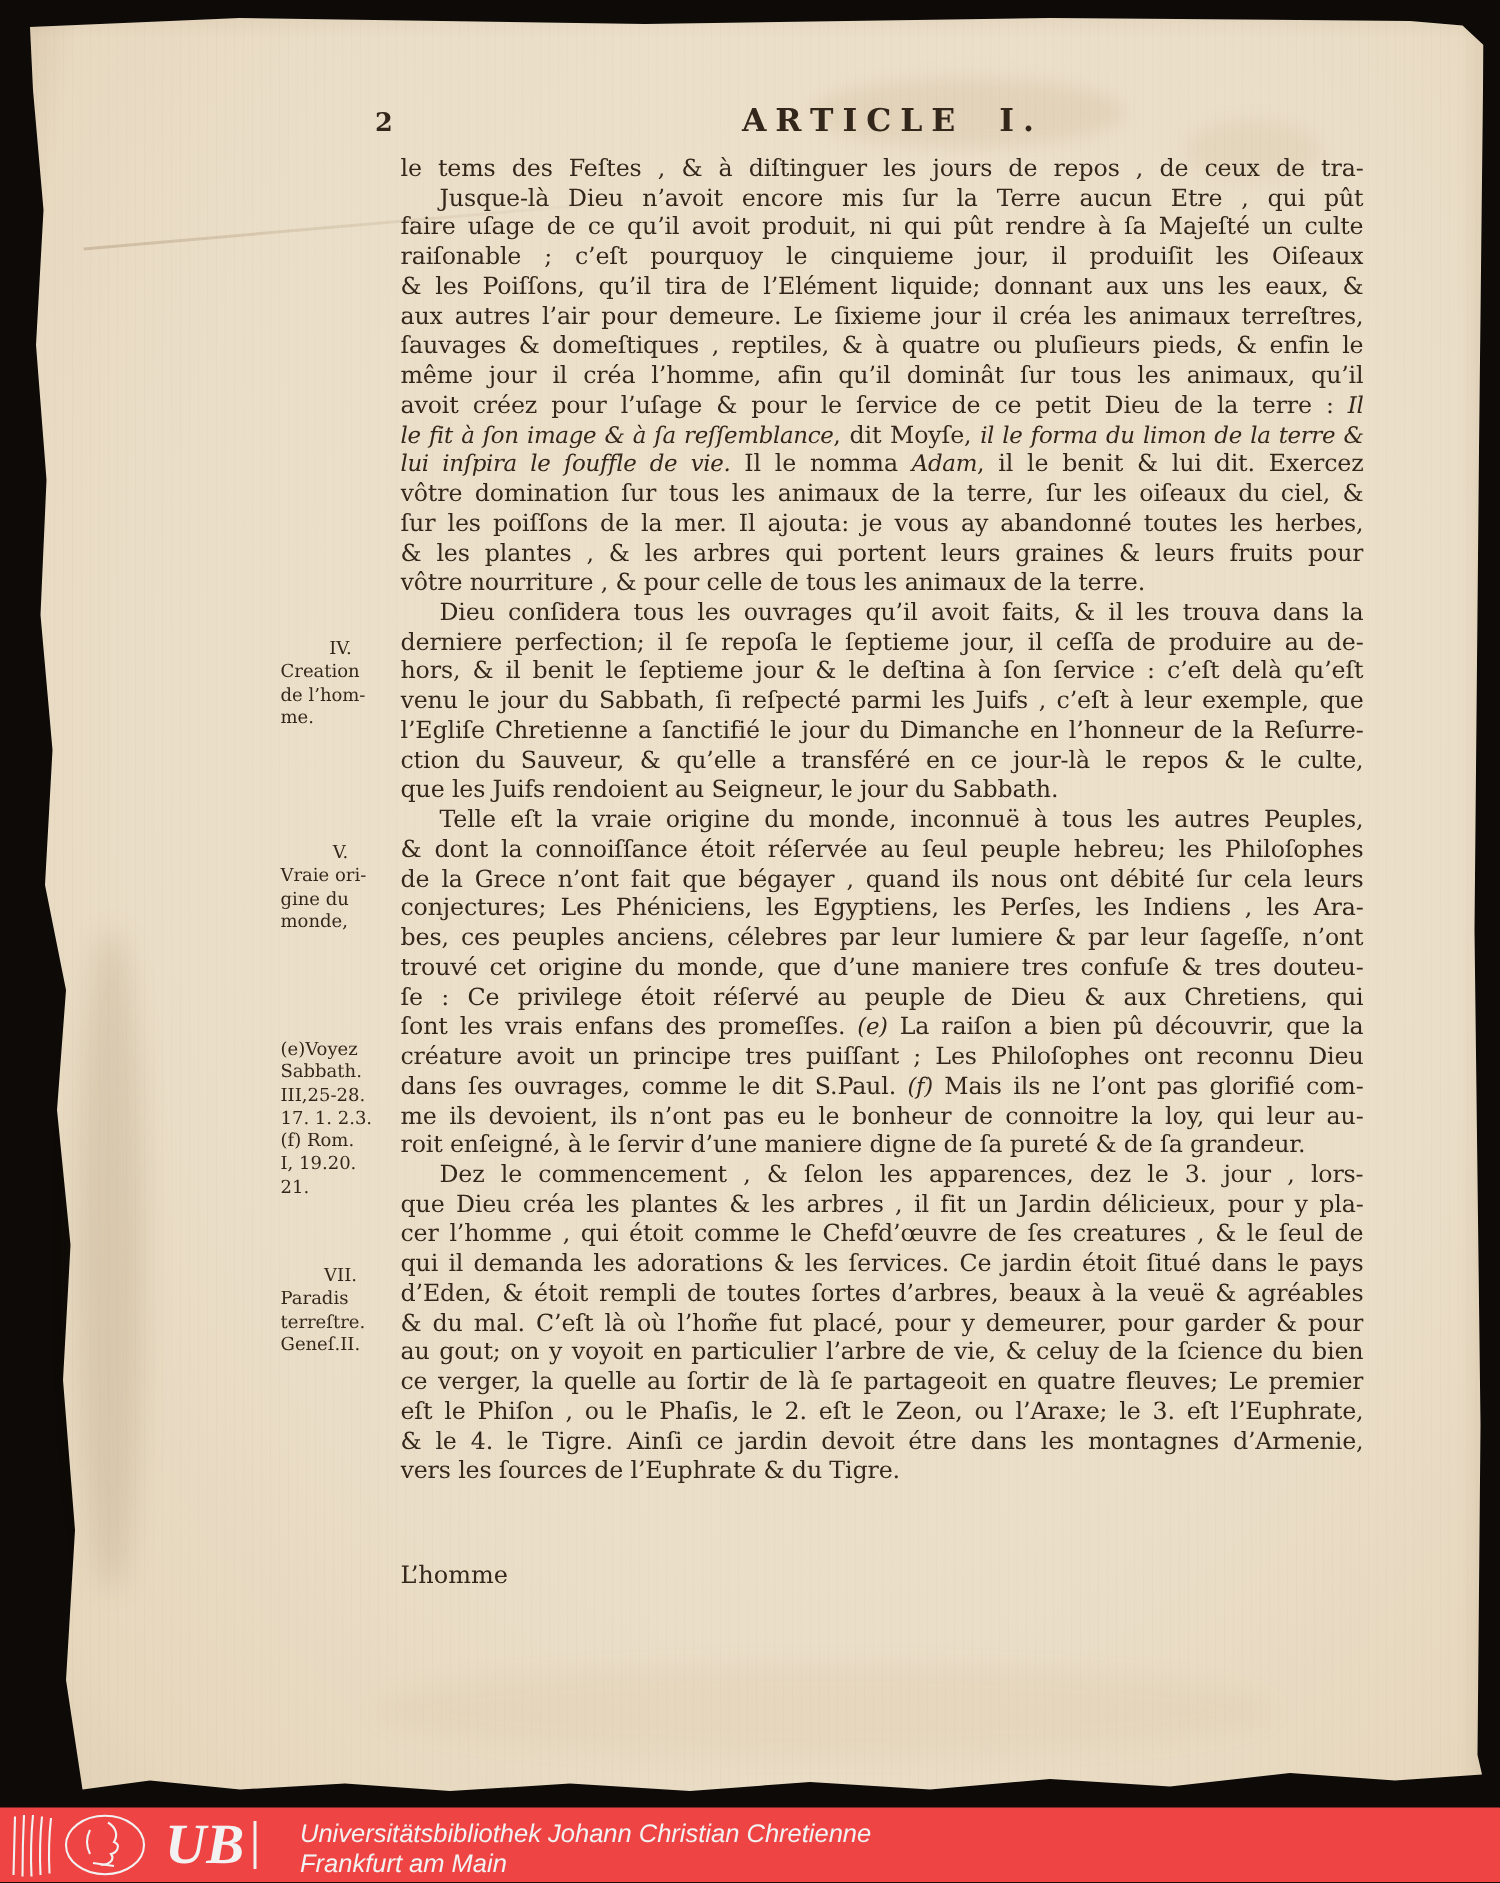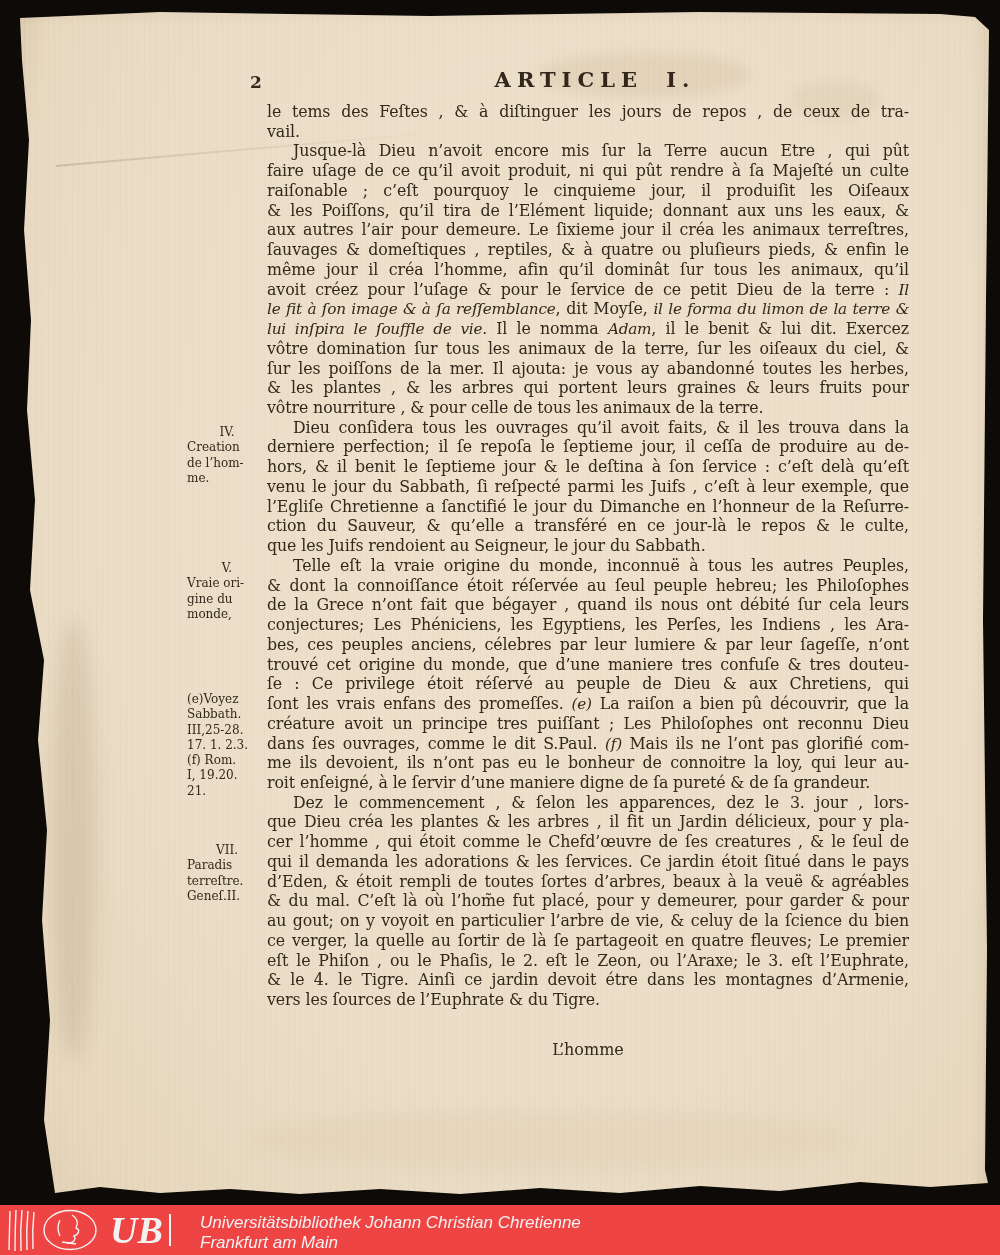--- a/index.html
+++ b/index.html
@@ -41,21 +41,21 @@
     font-size:15.8px;line-height:19.74px;height:19.74px;letter-spacing:-0.1px;
     text-align:justify;text-align-last:justify;overflow:hidden;white-space:normal;
   }
   .line.para-end{text-align-last:left;}
   .line.indent{text-indent:26px;}
   .line em{font-style:italic;font-size:15.3px;letter-spacing:-0.25px;}
   .margin-notes{position:absolute;inset:0;pointer-events:none;}
   .margin-group{position:absolute;left:187px;width:80px;color:#32271a;}
   .margin-line{font-size:12px;line-height:15.3px;text-align:left;}
   .margin-line.center{text-align:center;}
-  .catchword{position:absolute;left:267px;top:1040px;width:642px;text-align:center;
+  .catchword{position:absolute;left:267px;top:1040px;width:642px;text-align:left;
     font-size:16px;color:#32271a;}
   .banner{position:absolute;left:0;top:1205px;width:1000px;height:50px;background:#ef4444;font-style:italic;}
   .logo{position:absolute;left:6px;top:3px;height:44px;display:flex;align-items:center;}
   .logo svg{display:block;}
   .logo .ub{font-family:"Liberation Serif", serif;font-weight:bold;font-size:38px;
     color:#f2f2f2;line-height:44px;margin-left:4px;}
   .logo .bar{display:inline-block;width:2px;height:32px;background:#f2f2f2;margin-left:6px;}
   .banner-text{position:absolute;left:200px;top:8px;color:#f2f2f2;
     font-family:"Liberation Sans", sans-serif;font-size:17px;line-height:19.5px;}
 </style>
@@ -69,21 +69,20 @@
   <div class="stain stain-b"></div>
   <div class="stain stain-c"></div>
   <div class="stain stain-d"></div>
   <div class="crease"></div>
 
   <div class="page-number">2</div>
   <div class="page-header">ARTICLE I.</div>
 
   <div class="text-block">
       <div class="line"><span>le tems des Feſtes , &amp; à diſtinguer les jours de repos , de ceux de tra-</span></div>
-      <div class="line para-end"><span>vail.</span></div>
       <div class="line indent"><span>Jusque-là Dieu n’avoit encore mis ſur la Terre aucun Etre , qui pût</span></div>
       <div class="line"><span>faire uſage de ce qu’il avoit produit, ni qui pût rendre à ſa Majeſté un culte</span></div>
       <div class="line"><span>raiſonable ; c’eſt pourquoy le cinquieme jour, il produiſit les Oiſeaux</span></div>
       <div class="line"><span>&amp; les Poiſſons, qu’il tira de l’Elément liquide; donnant aux uns les eaux, &amp;</span></div>
       <div class="line"><span>aux autres l’air pour demeure. Le ſixieme jour il créa les animaux terreſtres,</span></div>
       <div class="line"><span>ſauvages &amp; domeſtiques , reptiles, &amp; à quatre ou pluſieurs pieds, &amp; enfin le</span></div>
       <div class="line"><span>même jour il créa l’homme, afin qu’il dominât ſur tous les animaux, qu’il</span></div>
       <div class="line"><span>avoit créez pour l’uſage &amp; pour le ſervice de ce petit Dieu de la terre : </span><em>Il</em></div>
       <div class="line"><em>le fit à ſon image &amp; à ſa reſſemblance</em><span>, dit Moyſe, </span><em>il le forma du limon de la terre &amp;</em></div>
       <div class="line"><em>lui inſpira le ſouffle de vie.</em><span> Il le nomma </span><em>Adam</em><span>, il le benit &amp; lui dit. Exercez</span></div>

